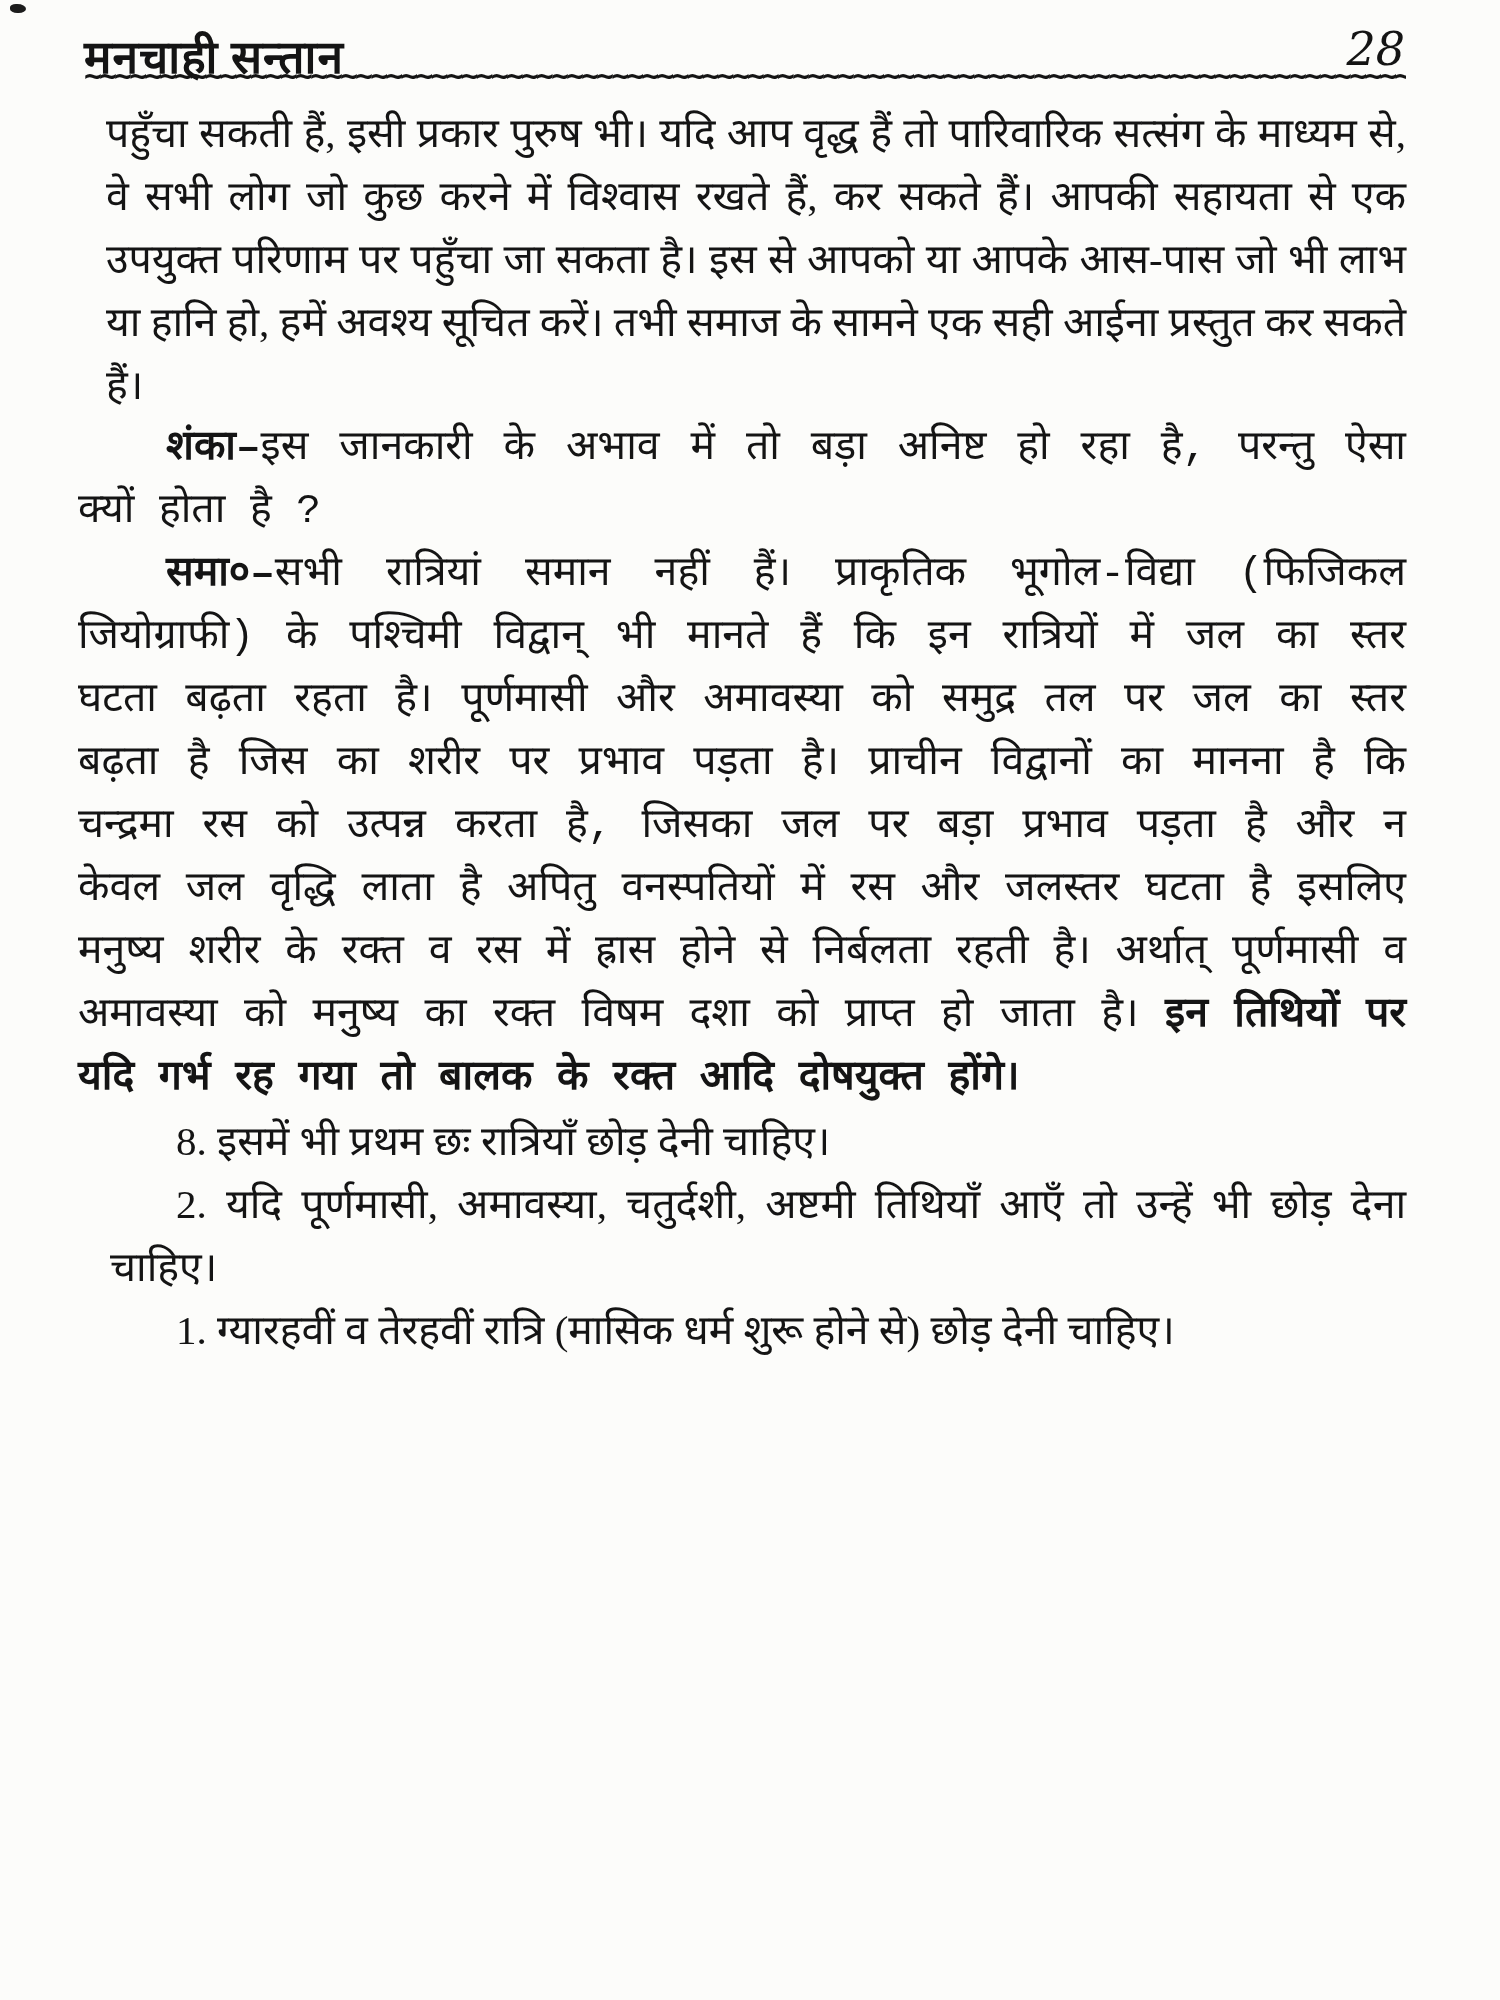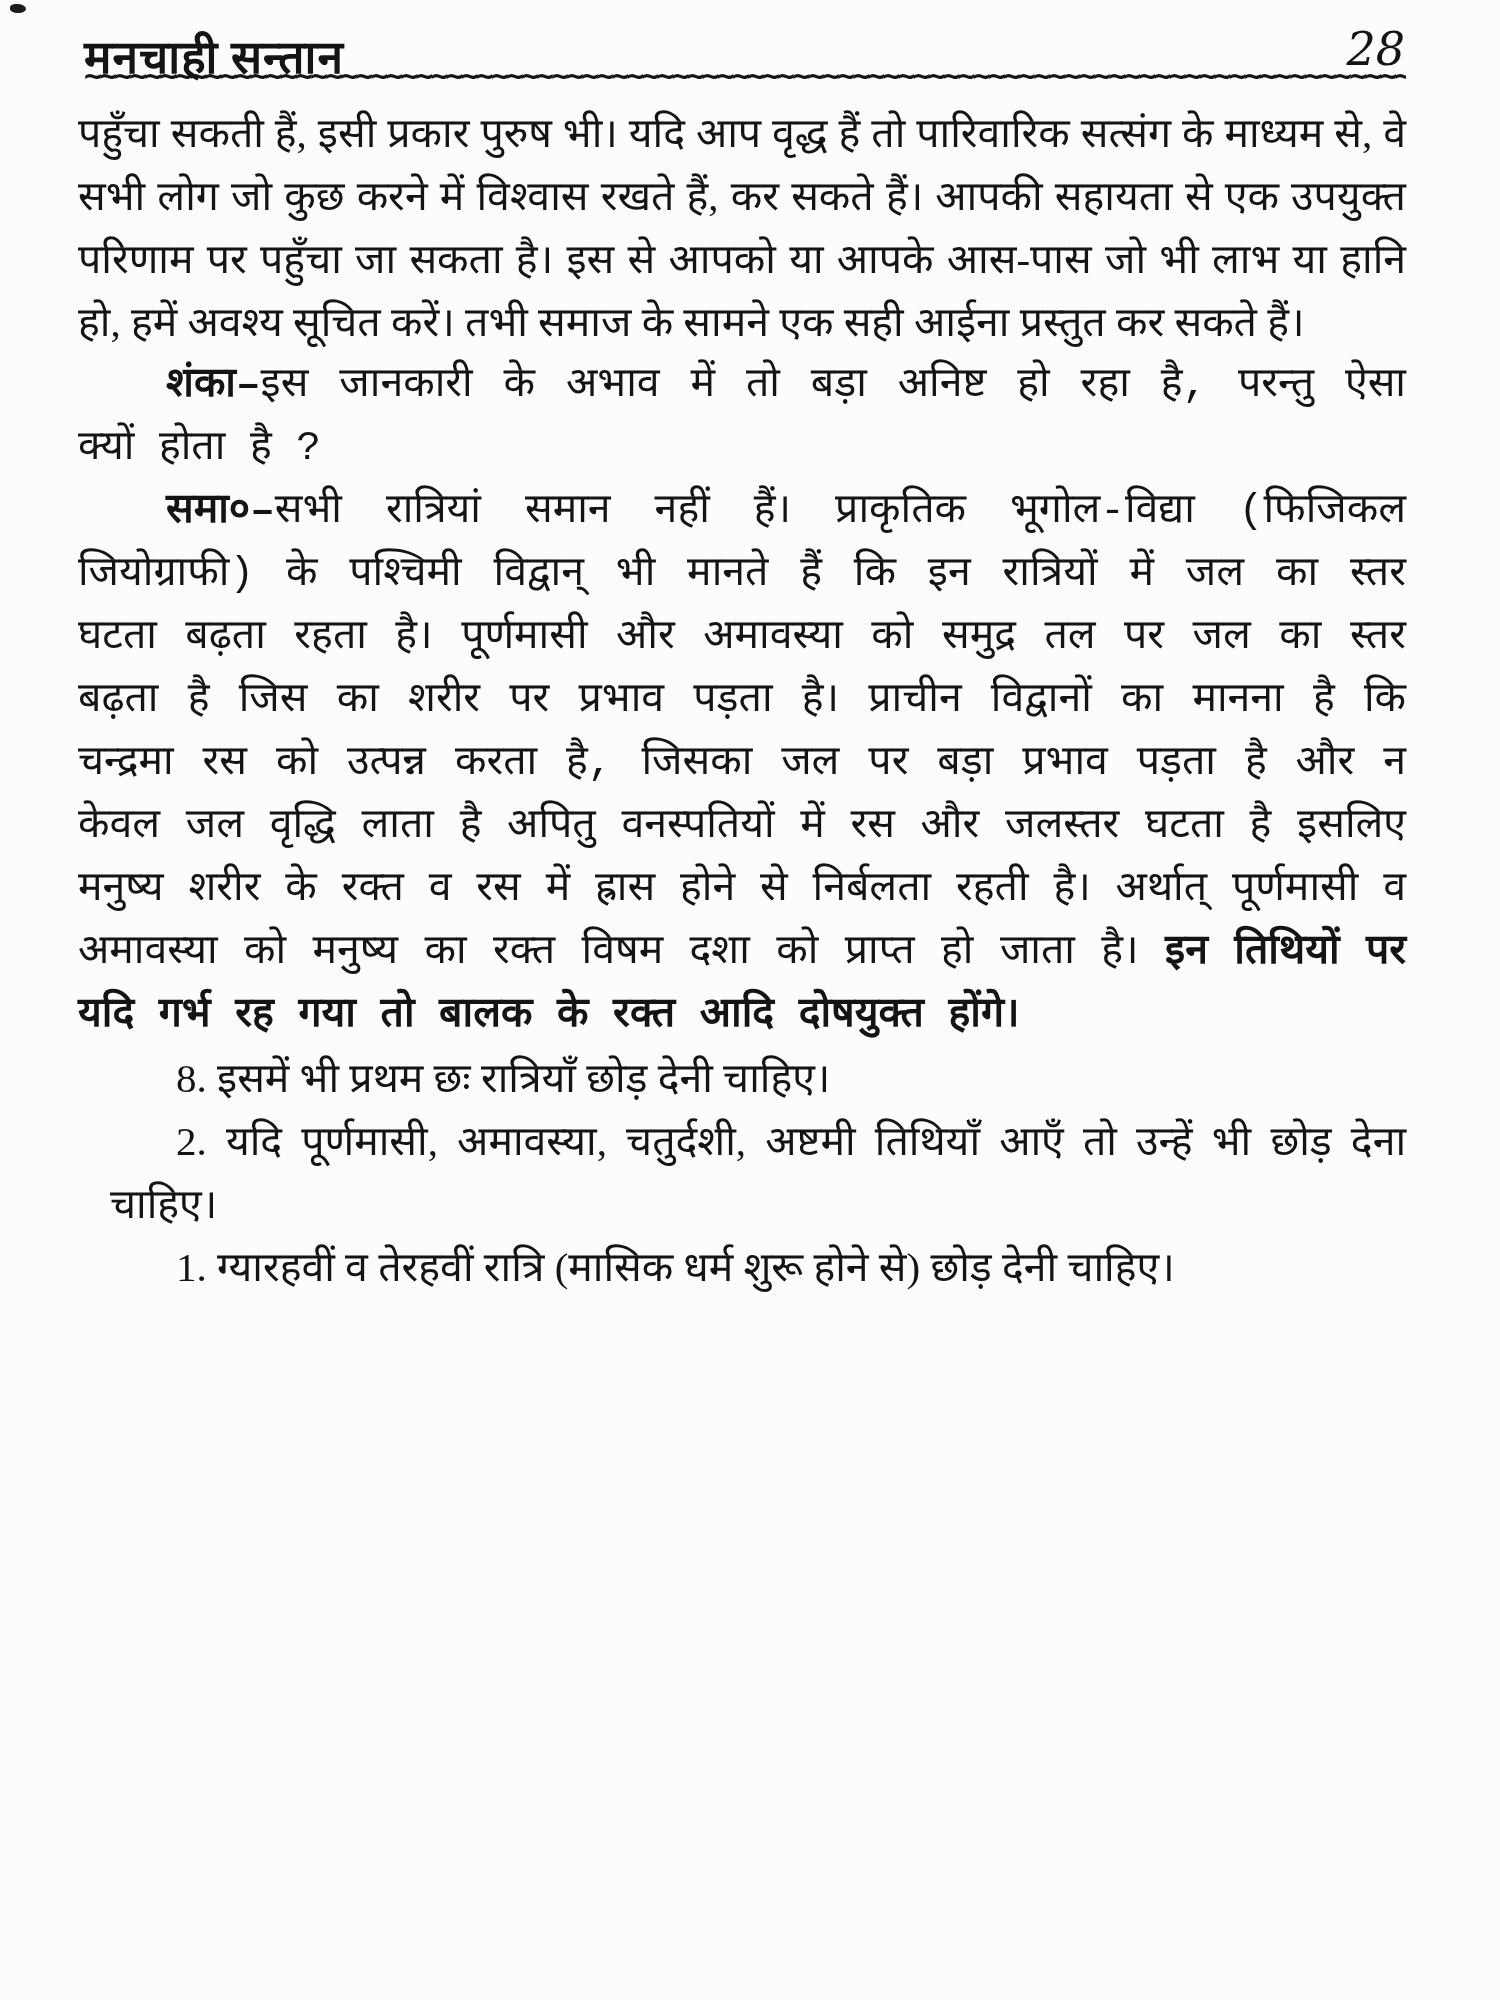--- a/index.html
+++ b/index.html
@@ -70,21 +70,21 @@
   .body-text {
     position: absolute;
     top: 102px;
     left: 78px;
     width: 1328px;
     font-size: 41px;
     line-height: 63px;
     text-align: justify;
   }
   .para { margin: 0; }
-  .flush      { text-indent: 0; }
+  .flush      { text-indent: 0; margin-left: 28px; }
   .indent     { text-indent: 88px; font-family: Liberation Mono, monospace; }
   .indent-num { text-indent: 98px; }
   .hang       { padding-left: 32px; text-indent: 66px; }
   .b { font-weight: bold; }
 </style>
 </head>
 <body>
 
 <div class="page" style="background: rgb(252, 252, 250); color: rgb(20, 20, 20);">
   <div class="speck"></div>

